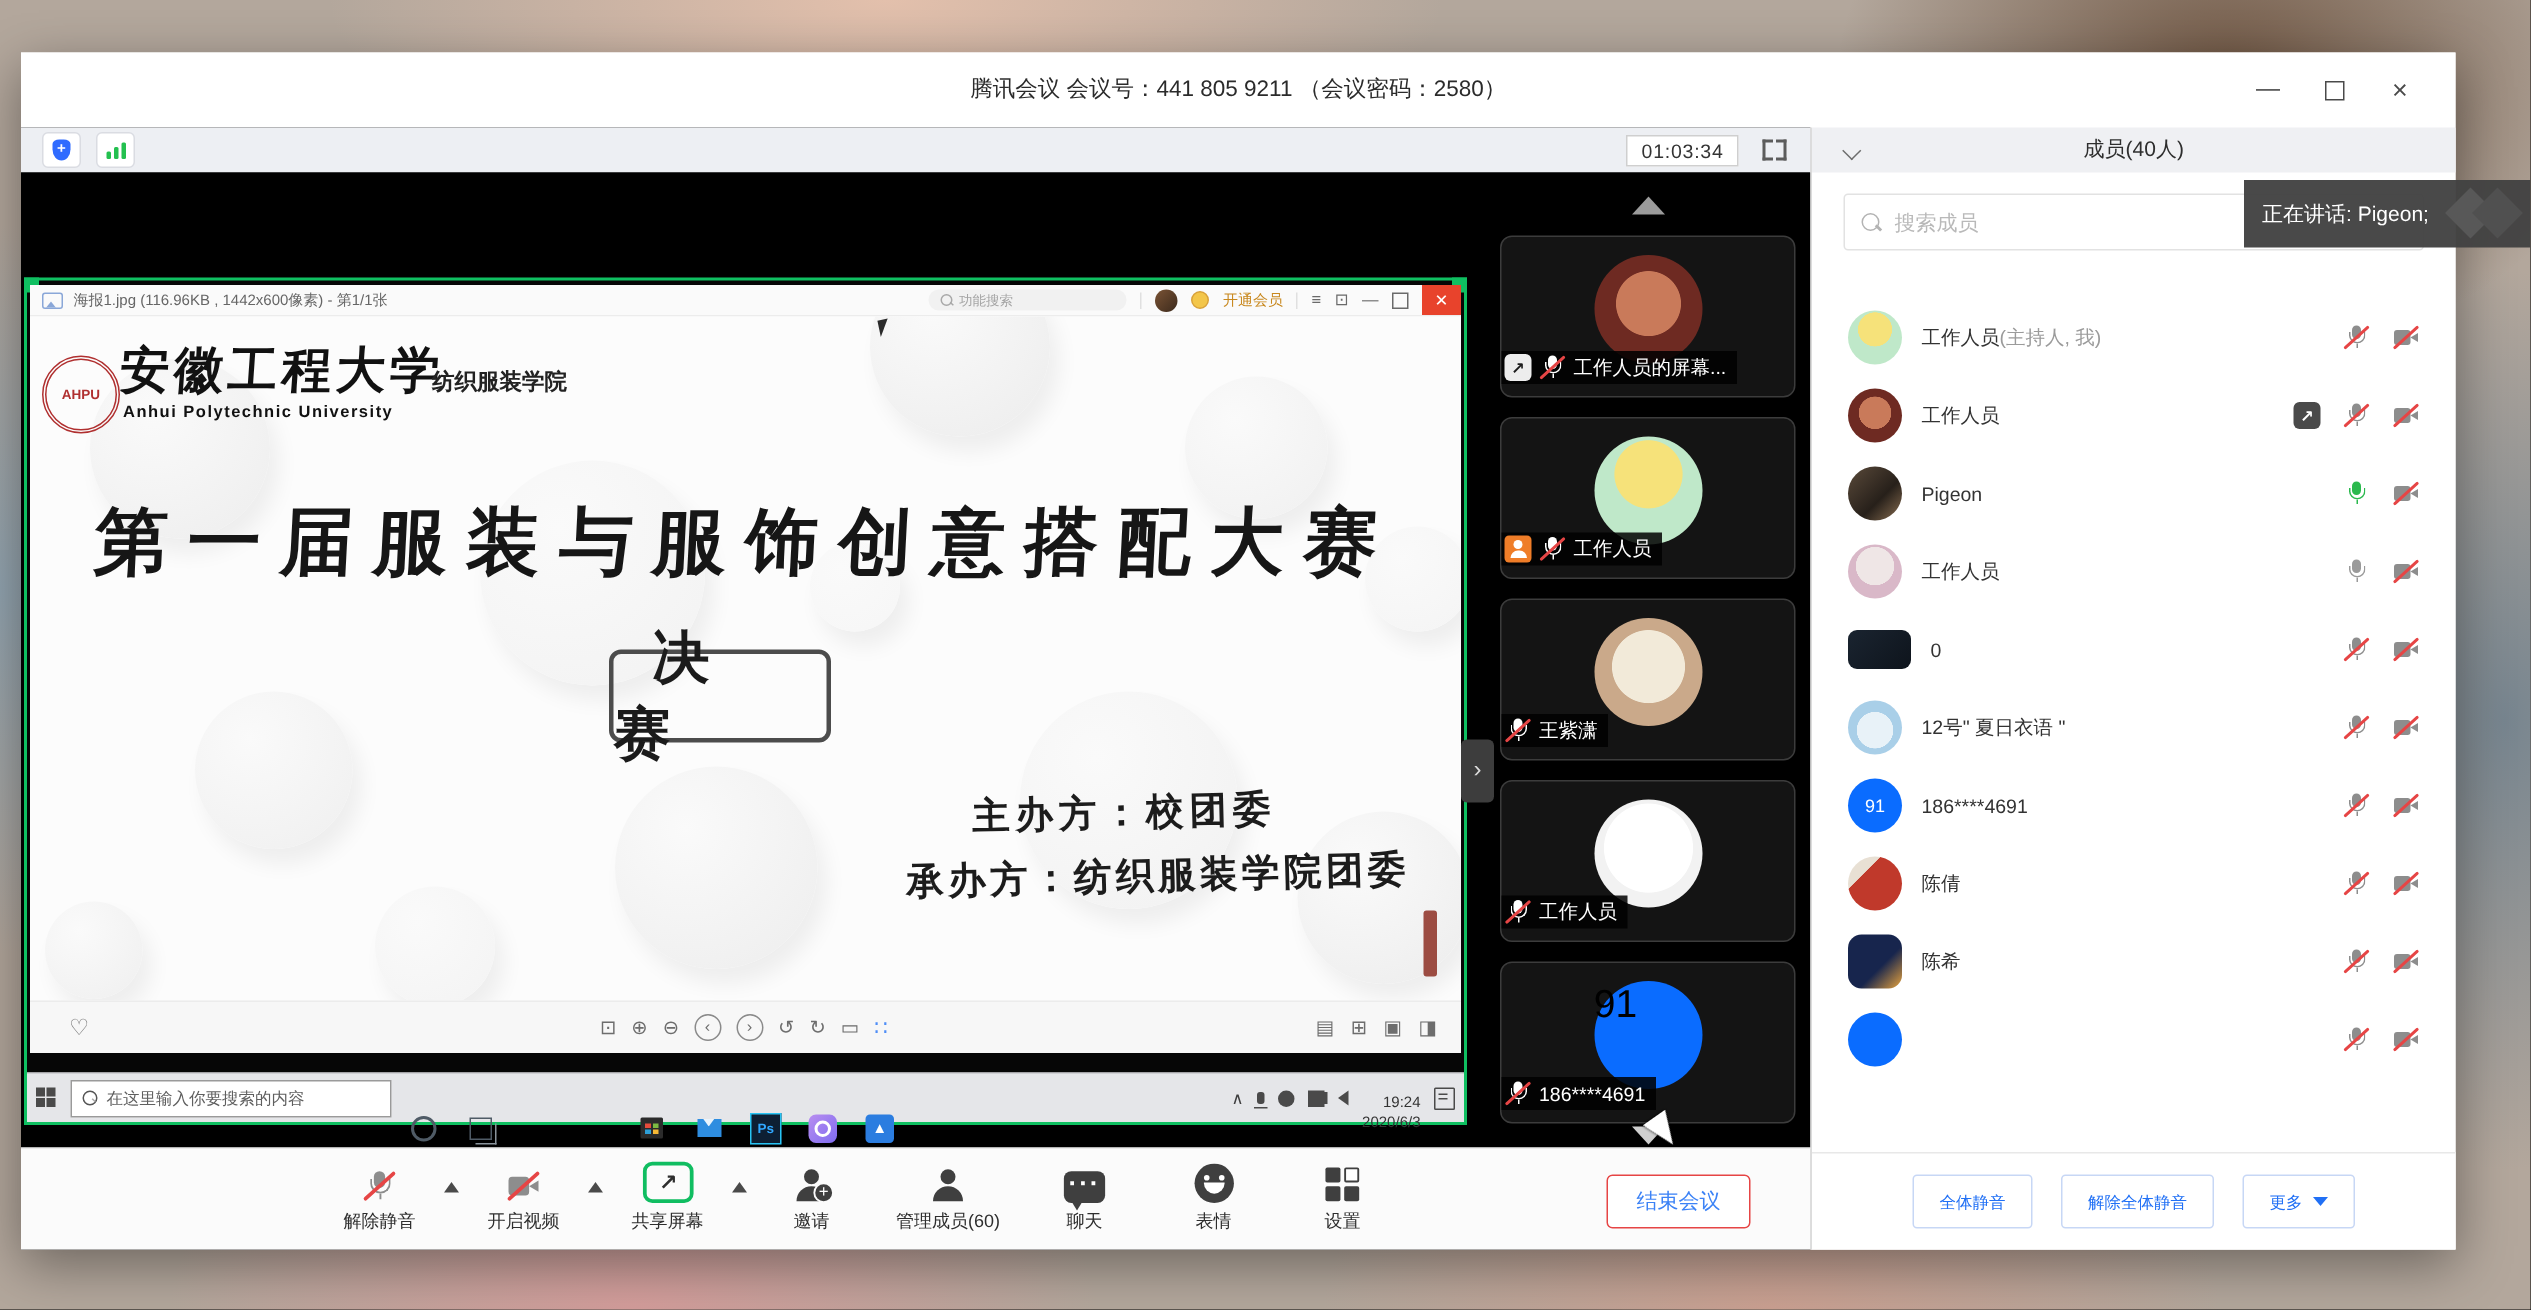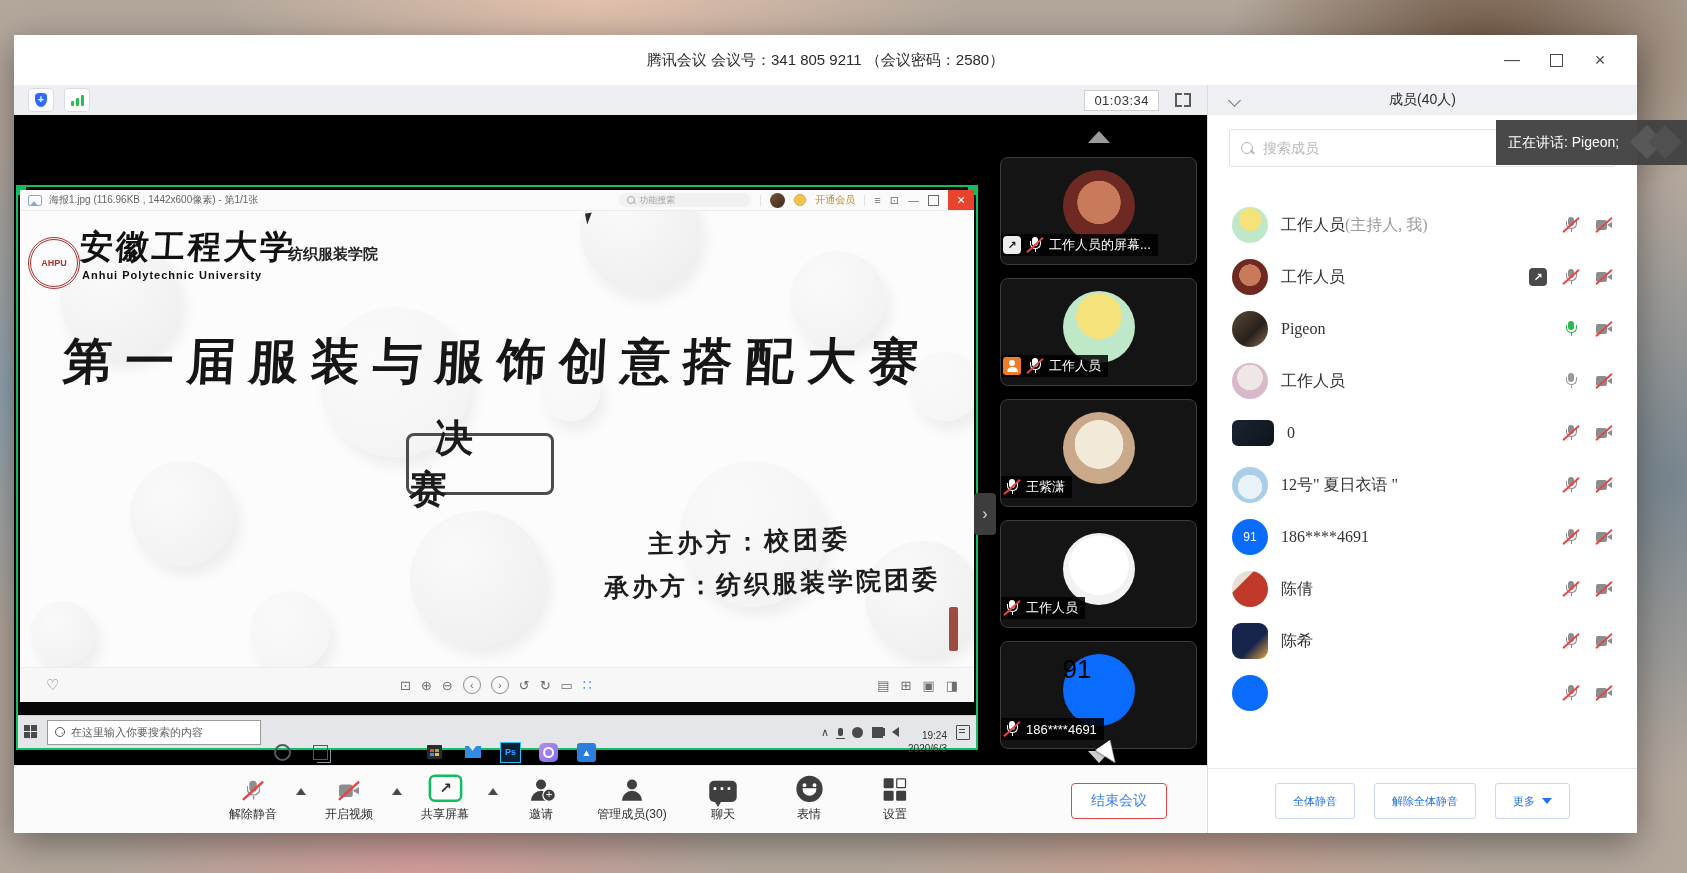--- a/index.html
+++ b/index.html
@@ -166,21 +166,21 @@
   .mp-search{height:38px;border:1px solid #e2e2e2;border-radius:3px;display:flex;align-items:center;gap:8px;padding:0 11px;box-sizing:border-box;}
   .mp-search input{border:none;outline:none;flex:1;font-size:14px;color:#444;font-family:inherit;}
   .mp-search input::placeholder{color:#b9b9b9;}
   .mag{width:10px;height:10px;border:1.5px solid #b3b3b3;border-radius:50%;position:relative;flex:none;}
   .mag::after{content:"";position:absolute;left:8px;top:8px;width:5px;height:1.5px;background:#b3b3b3;transform:rotate(45deg);}
   .mp-list{flex:1;overflow:hidden;padding-top:22px;}
   .m-row{height:52px;display:flex;align-items:center;gap:13px;padding:0 24px;}
   .m-avatar{width:36px;height:36px;border-radius:50%;flex:none;color:#fff;font-size:12px;display:flex;align-items:center;justify-content:center;letter-spacing:0;}
   .m-avatar.video{width:42px;height:26px;border-radius:6px;}
   .m-avatar.square{border-radius:9px;}
-  .m-name{font-size:16px;color:#333;white-space:nowrap;font-family:Liberation Serif, serif;}
+  .m-name{font-size:13px;color:#333;white-space:nowrap;}
   .m-suffix{color:#9b9b9b;}
   .m-icons{margin-left:auto;display:flex;align-items:center;gap:15px;}
   .mp-footer{height:64px;border-top:1px solid #e8e8e8;background:#fff;display:flex;align-items:center;justify-content:center;gap:19px;flex:none;position:relative;z-index:2;}
   .mp-btn{height:34px;padding:0 17px;background:#fff;border:1px solid #c7d7f5;border-radius:3px;color:#2170f5;font-size:11px;display:flex;align-items:center;gap:7px;cursor:default;}
   .mp-btn .dcaret{width:0;height:0;border-left:5px solid transparent;border-right:5px solid transparent;border-top:6px solid #2170f5;}
 
   
   .speak-tooltip{position:absolute;left:1496px;top:120px;width:191px;height:45px;background:rgba(66,66,66,.96);color:#fff;font-size:14px;display:flex;align-items:center;padding-left:12px;box-sizing:border-box;z-index:50;overflow:hidden;}
   .speak-tooltip .dia{position:absolute;width:24px;height:24px;transform:rotate(45deg);top:10px;}
   .speak-tooltip .dia.d1{right:28px;background:#585858;}
@@ -194,21 +194,21 @@
   .tb-item .ic{transform:scale(1.25);transform-origin:center bottom;}
   .tb-label{font-size:12px;white-space:nowrap;}
   .tb-caret{width:0;height:0;border-left:5px solid transparent;border-right:5px solid transparent;border-bottom:7px solid #4a4a4a;margin-top:12px;}
   .end-btn{position:absolute;left:1057px;top:17px;width:94px;height:34px;border:1px solid #e64545;border-radius:4px;color:#3b82f6;background:#fff;font-size:14px;display:flex;align-items:center;justify-content:center;cursor:default;}
 </style>
 </head>
 <body>
 
 <div class="window">
   <div class="titlebar">
-    <div class="title-text">腾讯会议 会议号：341 805 9211 （会议密码：2580）</div>
+    <div class="title-text">腾讯会议 会议号：441 805 9211 （会议密码：2580）</div>
     <div class="win-controls">
       <div class="wc">—</div>
       <div class="wc">
           <i class="maxbox"></i>
         </div>
       <div class="wc" style="font-size:18px;">×</div>
     </div>
   </div>
 
   <div class="main">
@@ -484,21 +484,21 @@
               </div>
               <div class="tb-label">邀请</div>
             </div>
             <div class="tb-item wide">
               <div class="icwrap">
                 <span class="ic ic-members ic-person">
                   <i></i>
                   <i></i>
                 </span>
               </div>
-              <div class="tb-label">管理成员(30)</div>
+              <div class="tb-label">管理成员(60)</div>
             </div>
             <div class="tb-item">
               <div class="icwrap">
                 <span class="ic ic-chat"></span>
               </div>
               <div class="tb-label">聊天</div>
             </div>
             <div class="tb-item">
               <div class="icwrap">
                 <span class="ic ic-emoji"></span>

